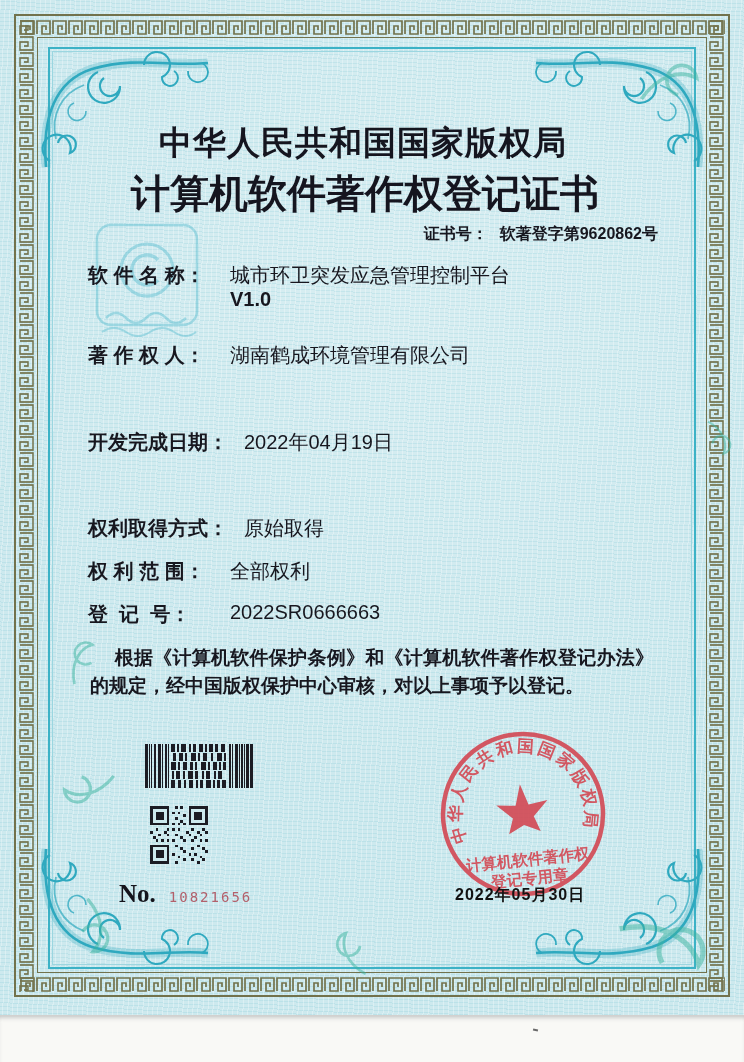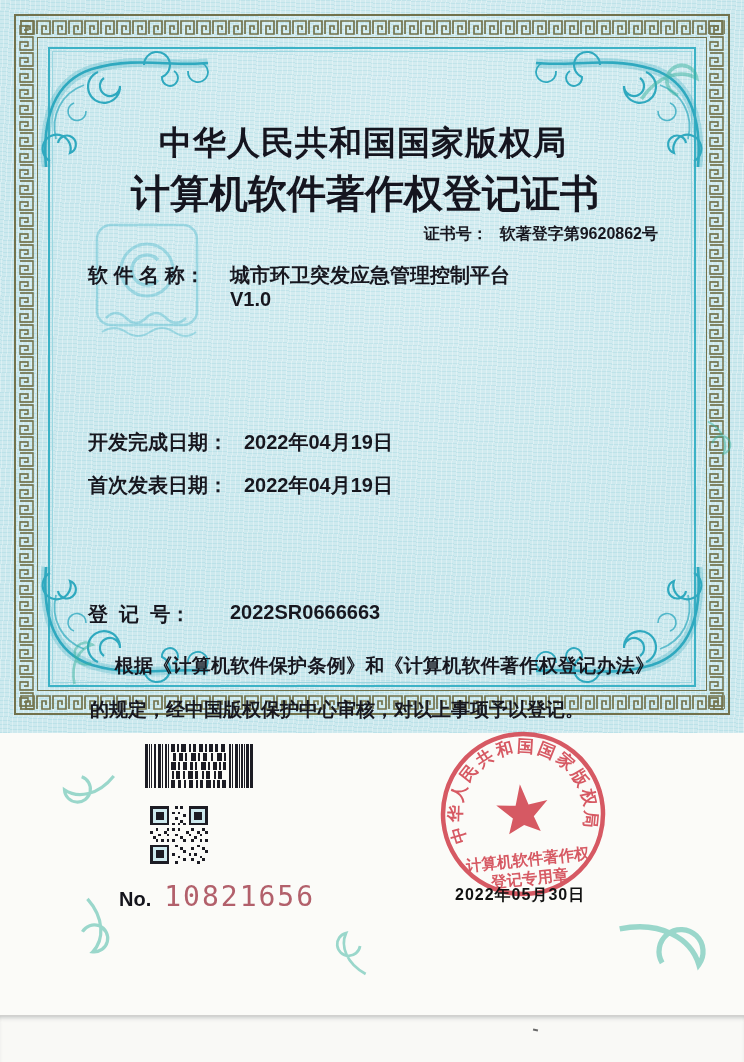--- a/index.html
+++ b/index.html
@@ -1,19 +1,19 @@
 <!DOCTYPE html>
 <html><head>
 <meta charset="utf-8">
 <style>
   html,body{margin:0;padding:0;background:#ffffff;}
   .page{position:relative;width:744px;height:1062px;overflow:hidden;background:#fbfbf8;
         font-family:"Liberation Sans","DejaVu Sans",sans-serif;}
   
-  .cert{position:absolute;left:0;top:0;width:744px;height:733px;
+  .cert{position:absolute;left:0;top:0;width:744px;height:1015px;
         background-color:#cde9ee;
         background-image:
           repeating-linear-gradient(93deg, rgba(255,255,255,.30) 0 1px, rgba(255,255,255,0) 1px 5px),
           repeating-linear-gradient(3deg, rgba(96,186,202,.16) 0 1px, rgba(96,186,202,0) 1px 4px),
           radial-gradient(circle at 55% 28%, rgba(255,255,255,.22), rgba(255,255,255,0) 62%);}
   .page-bottom{position:absolute;left:0;top:1015px;width:744px;height:47px;background:#f9f9f6;
         border-top:1px solid rgba(90,90,90,.25);
         box-shadow:inset 0 4px 5px -3px rgba(60,70,75,.35);}
   .speck{position:absolute;left:533px;top:1029px;width:5px;height:2px;background:#6a6a6a;transform:rotate(12deg);}
   
@@ -40,32 +40,32 @@
           font-size:33px;font-weight:700;letter-spacing:1px;color:#15151f;
           font-family:"Liberation Serif","DejaVu Serif",serif;}
   .title2{position:absolute;left:0;right:14px;top:167px;text-align:center;
           font-size:39px;font-weight:700;color:#15151f;
           font-family:"Liberation Serif","DejaVu Serif",serif;}
   .certno{position:absolute;right:86px;top:224px;font-size:16px;font-weight:700;color:#17171f;}
   .certno .lbl{margin-right:12px;}
   .row{position:absolute;left:88px;color:#17171f;}
   .row .lbl{display:inline-block;min-width:126px;font-size:20px;font-weight:700;white-space:pre;
             vertical-align:top;}
-  .row .val{display:inline-block;margin-left:16px;font-size:20px;font-weight:700;white-space:pre;
+  .row .val{display:inline-block;margin-left:16px;font-size:20px;font-weight:400;white-space:pre;
             vertical-align:top;}
   .val-line2{position:absolute;left:230px;top:288px;font-size:20px;font-weight:700;color:#17171f;text-align:center;}
   .statement{position:absolute;left:90px;right:90px;top:644px;font-size:19px;font-weight:600;
-             line-height:44px;color:#17171f;text-align:justify;text-indent:1.3em;}
+             line-height:28px;color:#17171f;text-align:justify;text-indent:1.3em;}
   
   .barcode{position:absolute;left:145px;top:744px;width:108px;height:44px;}
   .qr{position:absolute;left:150px;top:806px;width:58px;height:58px;}
   .serial{position:absolute;left:119px;top:880px;}
-  .serial .prefix{font-family:Liberation Sans, sans-serif;font-weight:700;
-                  font-size:20px;color:#14141c;}
-  .serial .num{font-family:"DejaVu Sans Mono","Liberation Mono",monospace;font-size:28px;
+  .serial .prefix{font-family:Liberation Serif, serif;font-weight:700;
+                  font-size:25px;color:#14141c;}
+  .serial .num{font-family:"DejaVu Sans Mono","Liberation Mono",monospace;font-size:14px;
                color:#b2606b;letter-spacing:2px;margin-left:13px;}
   
   .seal{position:absolute;left:438px;top:729px;width:170px;height:170px;transform:rotate(-6deg);
         opacity:.9;}
   .issue-date{position:absolute;left:455px;top:885px;font-size:16px;font-weight:700;color:#121212;
               letter-spacing:1px;}
 </style>
 </head>
 <body>
 
@@ -172,26 +172,32 @@
     <div class="title2">计算机软件著作权登记证书</div>
     <div class="certno">
       <span class="lbl">证书号：</span><span>软著登字第9620862号</span>
     </div>
 
     <div class="row" style="top:262px">
       <span class="lbl">软 件 名 称：</span><span class="val">城市环卫突发应急管理控制平台</span>
     </div>
     <div class="val-line2">V1.0</div>
 
+    <div class="row" style="top:342px">
+      <span class="lbl">著 作 权 人：</span><span class="val">湖南鹤成环境管理有限公司</span>
+    </div>
 
     <div class="row" style="top:429px">
       <span class="lbl">开发完成日期：</span><span class="val">2022年04月19日</span>
     </div>
-    <div class="row" style="top:472px">
-      <span class="lbl">首次发表日期：</span><span class="val">2022年04月19日</span>
+    <div class="row" style="top:515px">
+      <span class="lbl">权利取得方式：</span><span class="val">原始取得</span>
+    </div>
+    <div class="row" style="top:558px">
+      <span class="lbl">权 利 范 围：</span><span class="val">全部权利</span>
     </div>
     <div class="row" style="top:601px">
       <span class="lbl">登  记  号：</span><span class="val">2022SR0666663</span>
     </div>
 
     <div class="statement">根据《计算机软件保护条例》和《计算机软件著作权登记办法》的规定，经中国版权保护中心审核，对以上事项予以登记。</div>
 
     <svg class="barcode" viewBox="0 0 108 44" preserveAspectRatio="none" shape-rendering="crispEdges">
       <g fill="#1c1c24">
         <rect x="0" y="0" width="3" height="44"></rect>

